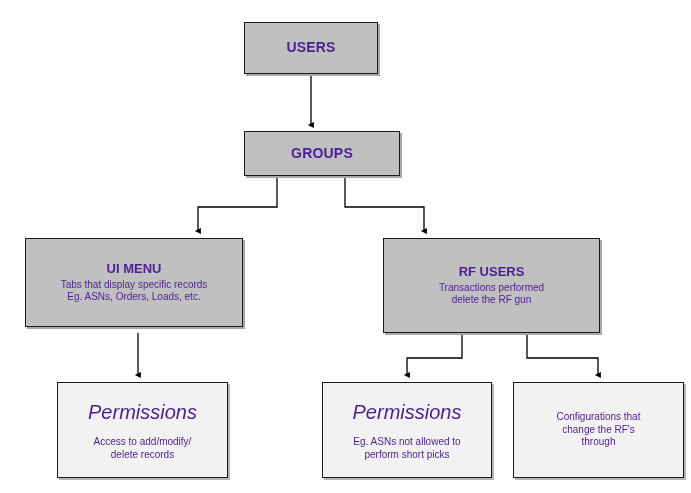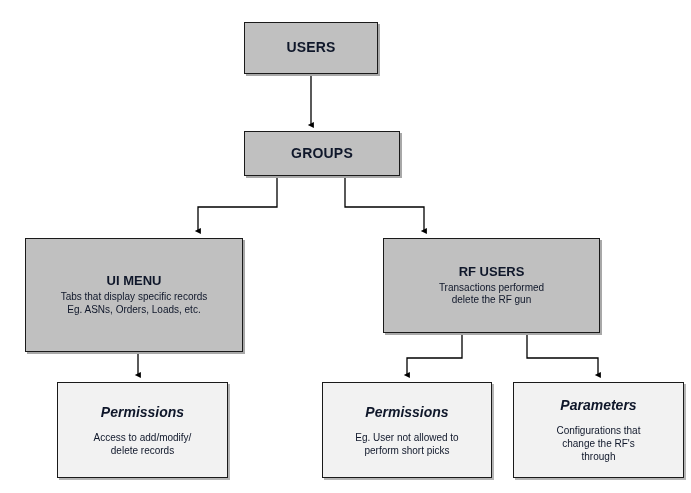--- a/index.html
+++ b/index.html
@@ -27,21 +27,21 @@
     pointer-events: none;
   }
   .node {
     position: absolute;
     box-sizing: border-box;
     display: flex;
     flex-direction: column;
     align-items: center;
     justify-content: center;
     text-align: center;
-    color: #0f172a;
+    color: #4c1d95;
   }
   .node.shaded {
     background: #c0c0c0;
     border: 1px solid #1a1a1a;
     box-shadow: 2px 2px 0 0 #a8a8a8;
   }
   .node.plain {
     background: #f2f2f2;
     border: 1px solid #1a1a1a;
     box-shadow: 2px 2px 0 0 #b5b5b5;
@@ -53,35 +53,35 @@
     line-height: 1.25;
   }
   .title-heading {
     font-weight: bold;
     font-size: 13px;
     line-height: 1.3;
     margin-bottom: 1px;
   }
   .title-italic {
     font-style: italic;
-    font-weight: bold;
-    font-size: 14px;
+    font-weight: normal;
+    font-size: 20px;
     line-height: 1.3;
     margin-bottom: 11px;
   }
   .desc {
     font-size: 10px;
     line-height: 1.28;
     padding: 0 4px;
     white-space: pre-line;
   }
   
   #node-users    { left: 244px; top: 22px;  width: 134px; height: 52px; }
   #node-groups   { left: 244px; top: 131px; width: 156px; height: 45px; }
-  #node-ui-menu  { left: 25px;  top: 238px; width: 218px; height: 114px; }
+  #node-ui-menu  { left: 25px;  top: 238px; width: 218px; height: 89px; }
   #node-rf-menu  { left: 383px; top: 238px; width: 217px; height: 95px; }
   #node-ui-permissions { left: 57px;  top: 382px; width: 171px; height: 96px; }
   #node-rf-permissions { left: 322px; top: 382px; width: 170px; height: 96px; }
   #node-rf-parameters  { left: 513px; top: 382px; width: 171px; height: 96px; }
 </style>
 </head>
 <body>
 
 <div id="diagram">
 
@@ -126,24 +126,23 @@
   </div>
 
   <div class="node plain" id="node-ui-permissions">
     <div class="title-italic">Permissions</div>
     <div class="desc">Access to add/modify/
 delete records</div>
   </div>
 
   <div class="node plain" id="node-rf-permissions">
     <div class="title-italic">Permissions</div>
-    <div class="desc">Eg. User not allowed to
+    <div class="desc">Eg. ASNs not allowed to
 perform short picks</div>
   </div>
 
   <div class="node plain" id="node-rf-parameters">
-    <div class="title-italic">Parameters</div>
     <div class="desc">Configurations that
 change the RF's
 through</div>
   </div>
 
 </div>
 
 </body></html>

